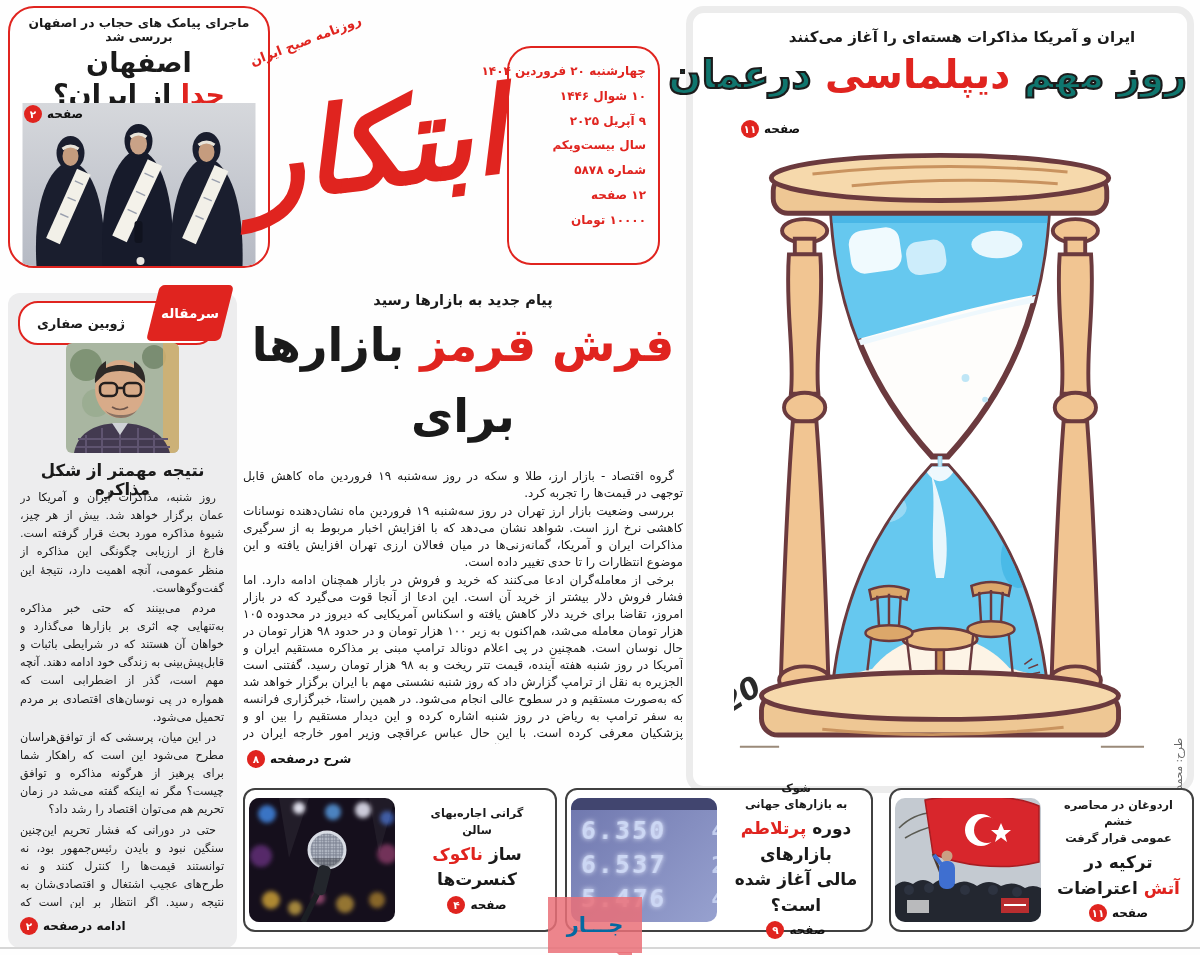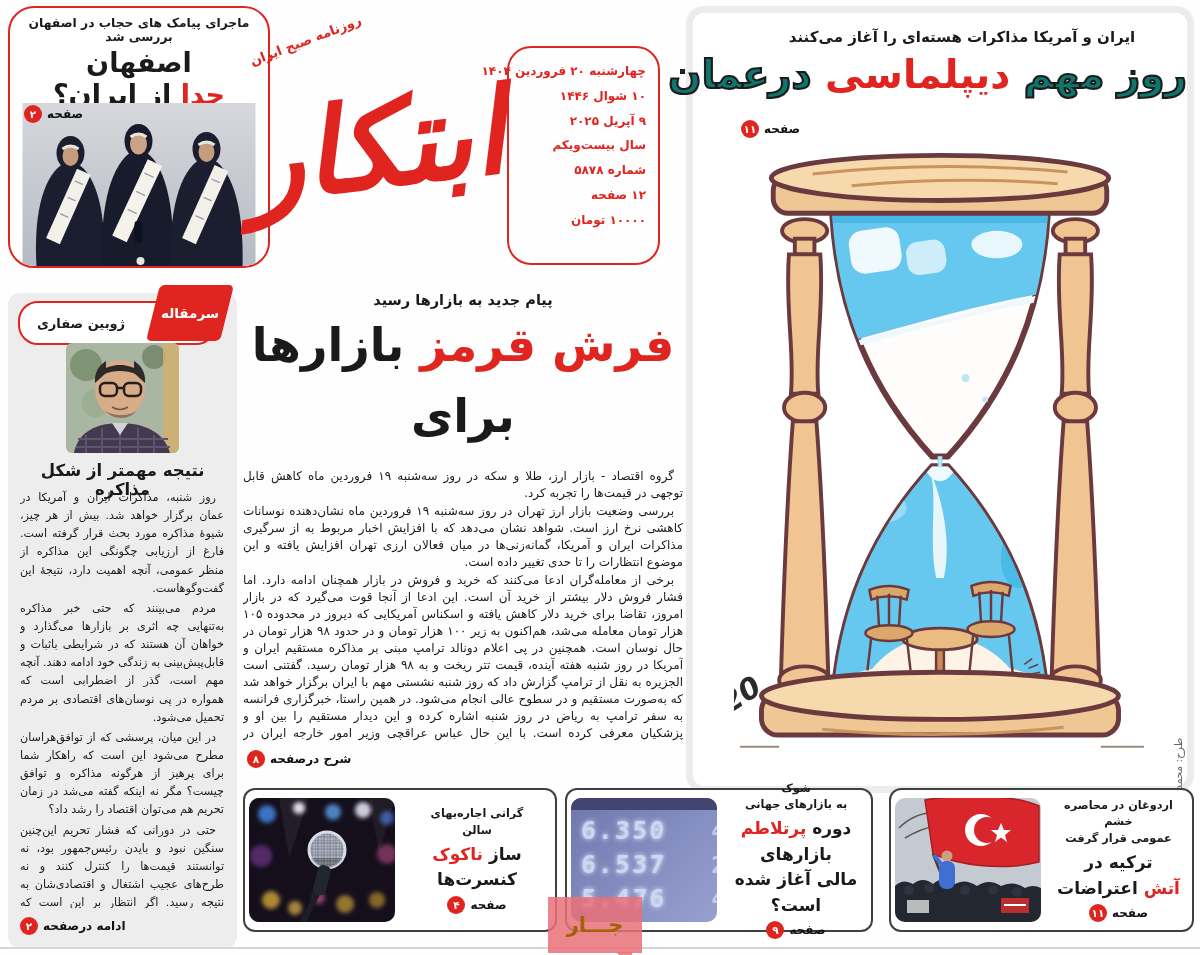--- a/index.html
+++ b/index.html
@@ -98,21 +98,21 @@
            position:relative; overflow:hidden; direction:ltr; }
   .board .strip { position:absolute; top:0; left:0; right:0; height:12px; background:#41456f; }
   .board .row { position:absolute; left:10px; font-family:"DejaVu Sans Mono", monospace;
                 font-size:25px; font-weight:700; color:#ccd7f4; letter-spacing:2px;
                 text-shadow:0 0 5px #e8eeff; filter:blur(.4px); transform:skewX(-3deg); }
   .board .part { position:absolute; right:-8px; font-family:"DejaVu Sans Mono", monospace;
                  font-size:23px; font-weight:700; color:#c2cdee; filter:blur(.5px); }
 
   
   .watermark { left:548px; top:897px; width:94px; height:56px; z-index:9;
-               background:rgba(234,112,120,.85); color:#a16207; font-weight:900; font-size:21px;
+               background:rgba(234,112,120,.85); color:#0369a1; font-weight:900; font-size:21px;
                display:flex; align-items:center; justify-content:center; letter-spacing:1px; }
   .watermark::after { content:""; position:absolute; right:10px; bottom:-15px; width:0; height:0;
                       border-top:16px solid rgba(234,112,120,.85); border-left:16px solid transparent; }
 
   .bottom-line { left:0; top:947px; width:1200px; height:2px; background:#d6d6d6; }
 </style>
 </head>
 <body>
 
 <div class="page">

